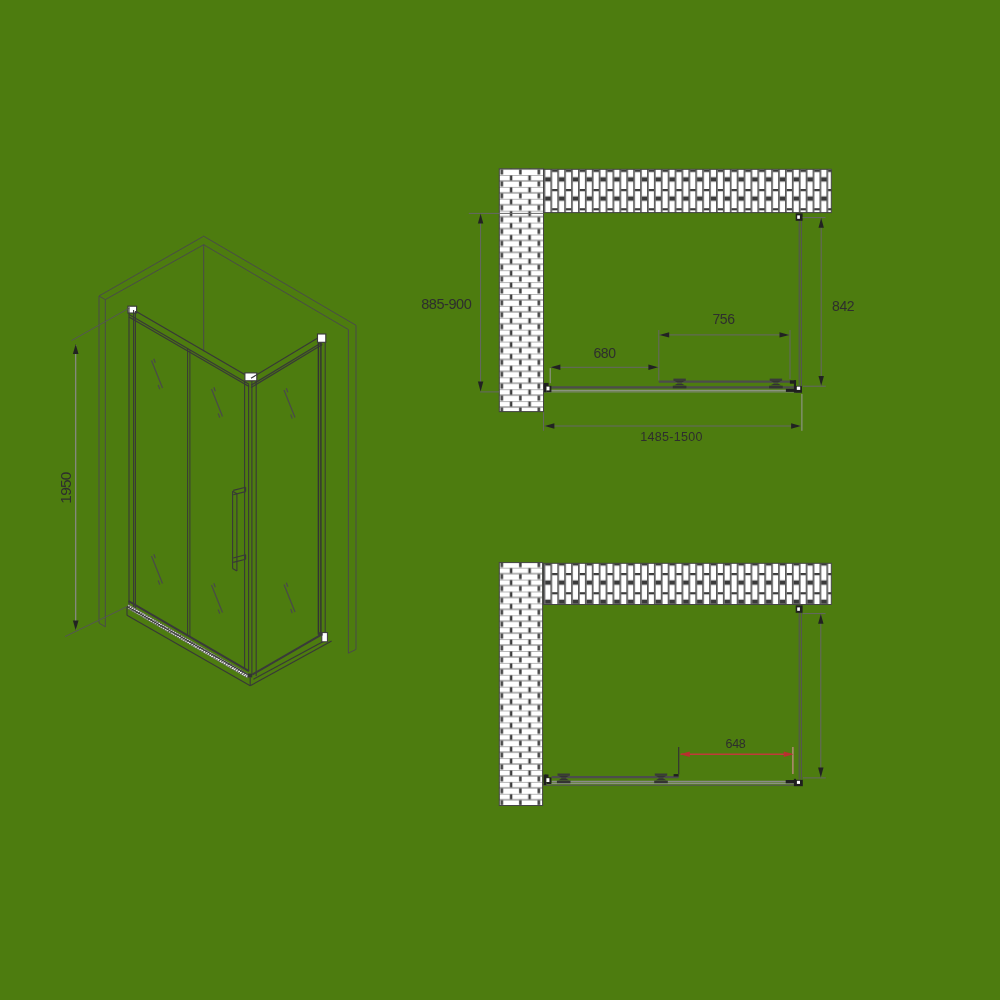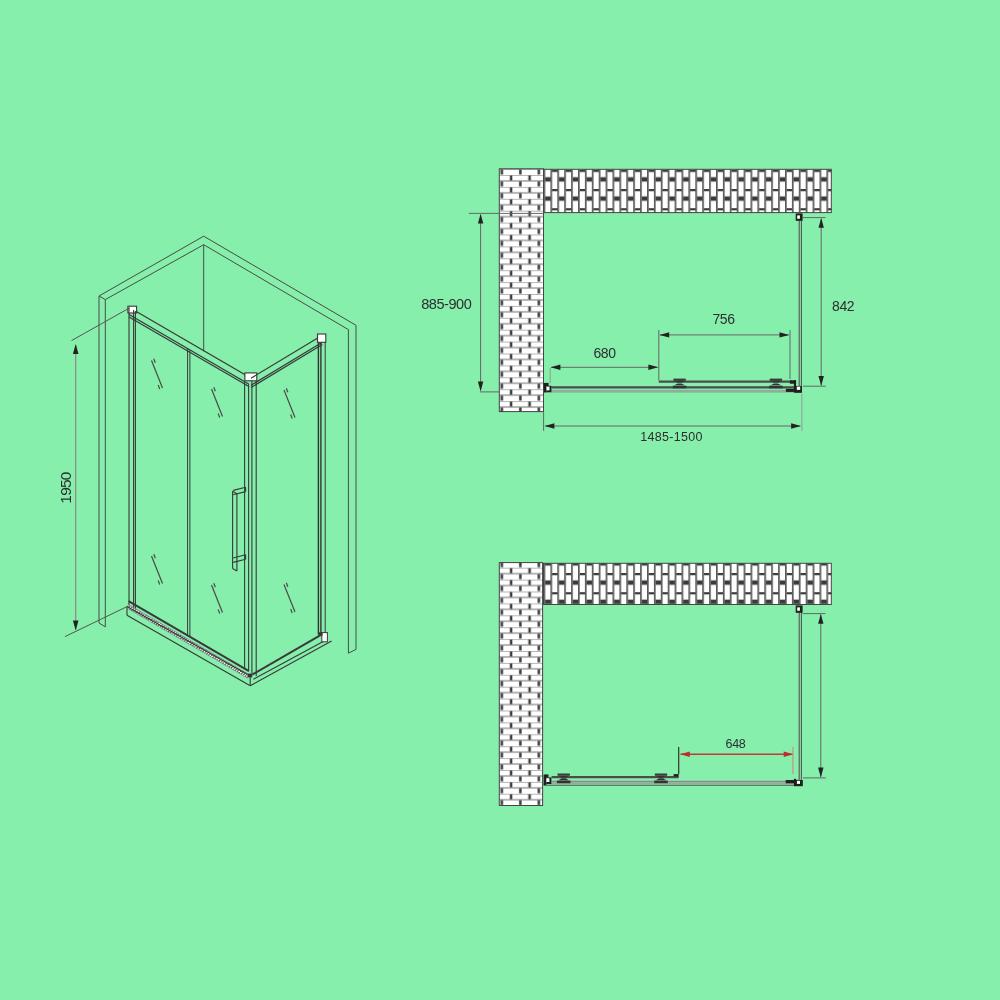--- a/index.html
+++ b/index.html
@@ -1,16 +1,16 @@
 <!DOCTYPE html>
 <html><head>
 <meta charset="utf-8">
 <style>
   html,body{margin:0;padding:0;background:#ffffff;}
-  .page{width:1000px;height:1000px;position:relative;background:#86efac;
+  .page{width:1000px;height:1000px;position:relative;background:#4d7c0f;
         font-family:"Liberation Sans", sans-serif;}
   svg{position:absolute;left:0;top:0;}
   text{font-family:"Liberation Sans", sans-serif;fill:#2e2e2e;}
 </style>
 </head>
 <body>
 <div class="page">
 <svg width="1000" height="1000" viewBox="0 0 1000 1000">
 <defs>
 

